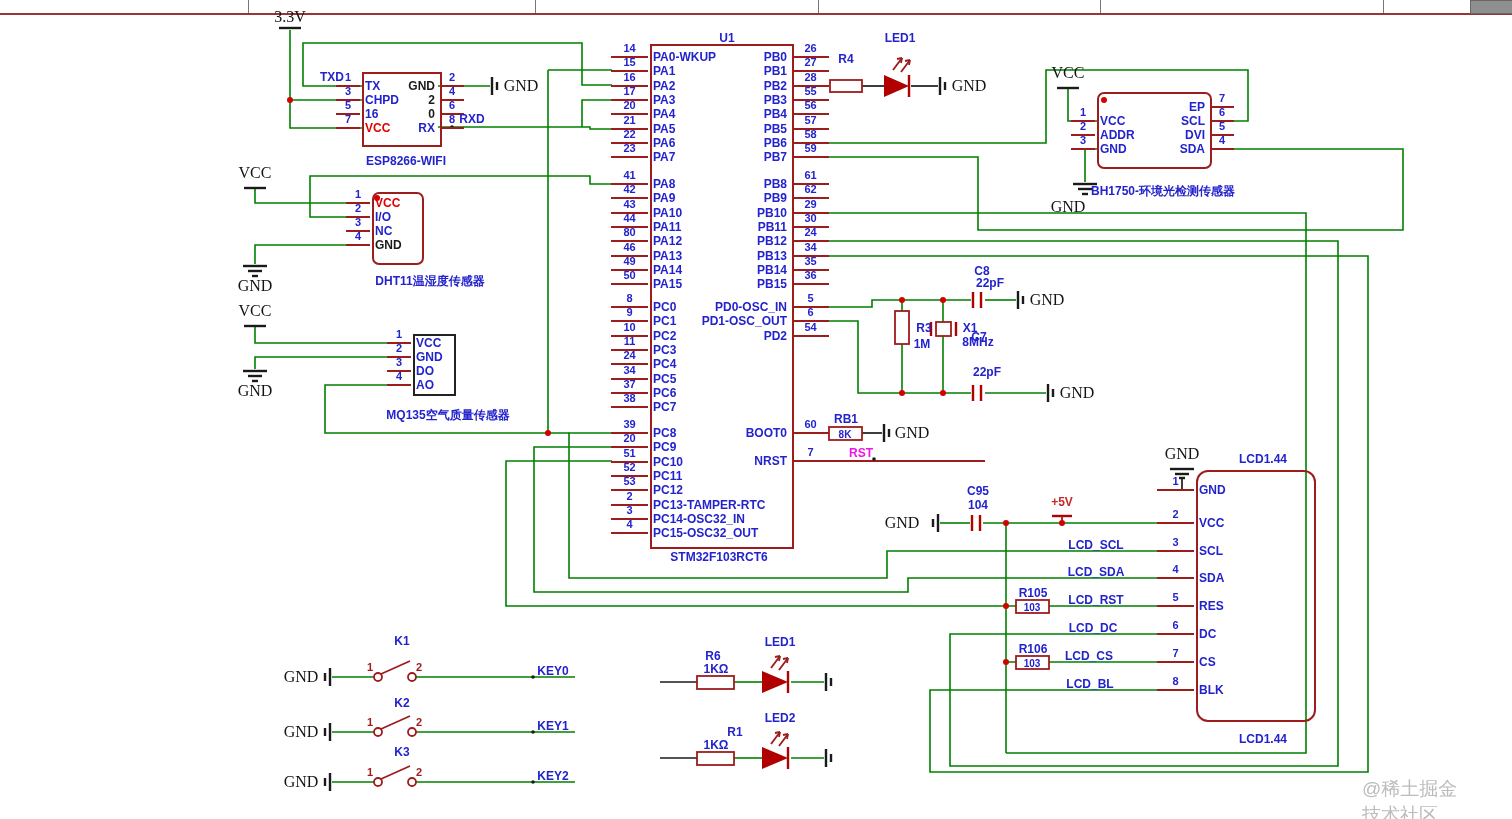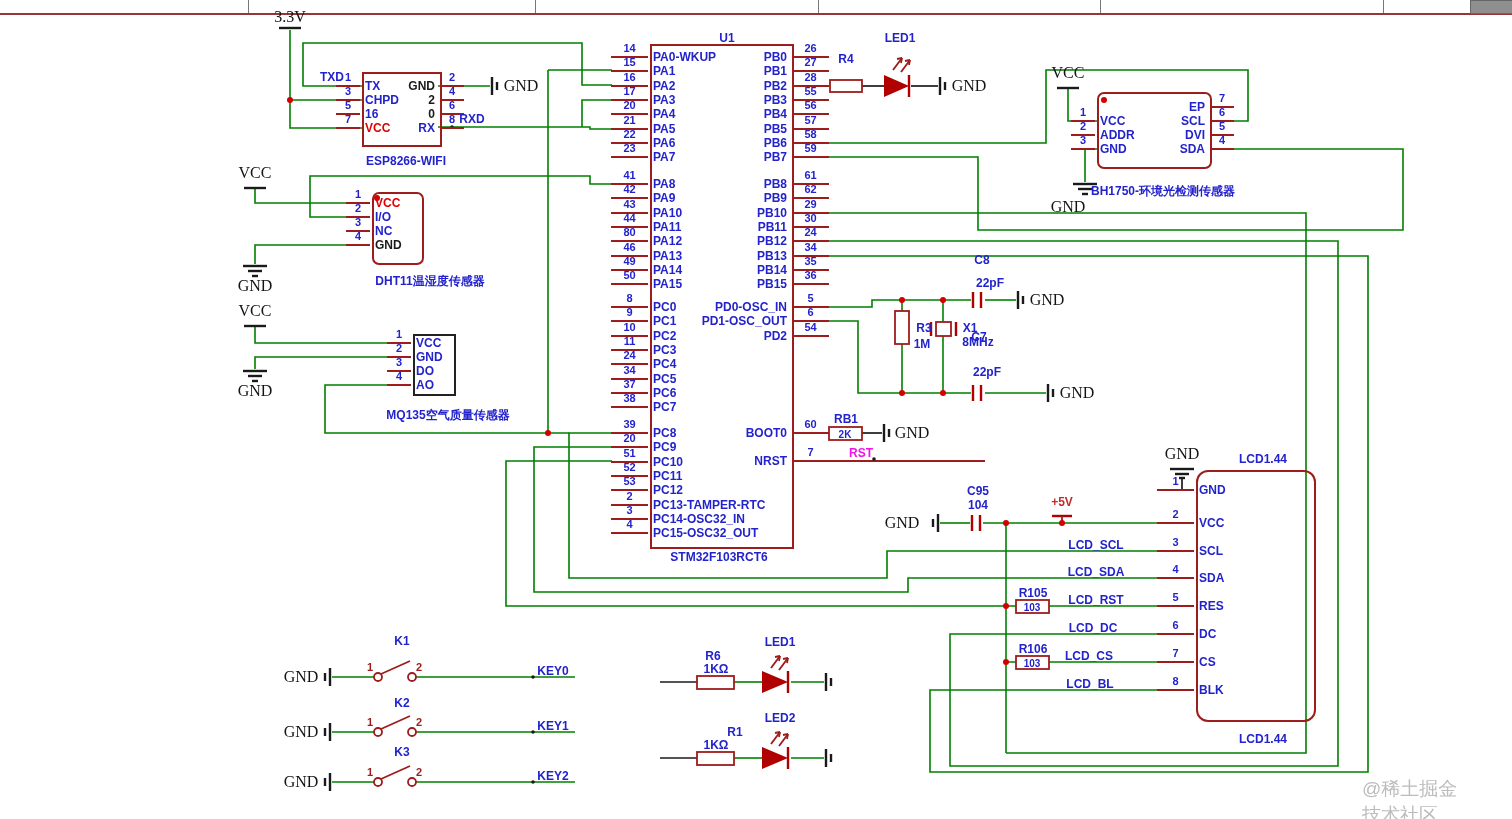--- a/index.html
+++ b/index.html
@@ -686,33 +686,33 @@
   <div class="lbl" style="left:719px;top:550px">STM32F103RCT6</div>
 
   <div class="lbl" style="left:900px;top:31px">LED1</div>
   <div class="lbl" style="left:846px;top:52px">R4</div>
   <div class="lbl serif" style="left:969px;top:77px">GND</div>
 
   <div class="lbl serif" style="left:1068px;top:64px">VCC</div>
   <div class="lbl serif" style="left:1068px;top:198px">GND</div>
   <div class="lbl" style="left:1163px;top:183px">BH1750-环境光检测传感器</div>
 
-  <div class="lbl" style="left:982px;top:253px">C8</div>
+  <div class="lbl" style="left:982px;top:264px">C8</div>
   <div class="lbl" style="left:990px;top:276px">22pF</div>
   <div class="lbl serif" style="left:1047px;top:291px">GND</div>
   <div class="lbl" style="left:924px;top:321px">R3</div>
   <div class="lbl" style="left:922px;top:337px">1M</div>
   <div class="lbl" style="left:970px;top:321px">X1</div>
   <div class="lbl" style="left:978px;top:335px">8MHz</div>
   <div class="lbl" style="left:979px;top:330px">C7</div>
   <div class="lbl" style="left:987px;top:365px">22pF</div>
   <div class="lbl serif" style="left:1077px;top:384px">GND</div>
 
   <div class="lbl" style="left:846px;top:412px">RB1</div>
-  <div class="lbl v10" style="left:845px;top:429px">2K</div>
+  <div class="lbl v10" style="left:845px;top:429px">8K</div>
   <div class="lbl serif" style="left:912px;top:424px">GND</div>
   <div class="lbl mag" style="left:861px;top:446px">RST</div>
 
   <div class="lbl" style="left:978px;top:484px">C95</div>
   <div class="lbl" style="left:978px;top:498px">104</div>
   <div class="lbl serif" style="left:902px;top:514px">GND</div>
   <div class="lbl dred" style="left:1062px;top:495px">+5V</div>
 
   <div class="lbl" style="left:1096px;top:538px">LCD_SCL</div>
   <div class="lbl" style="left:1096px;top:565px">LCD_SDA</div>

